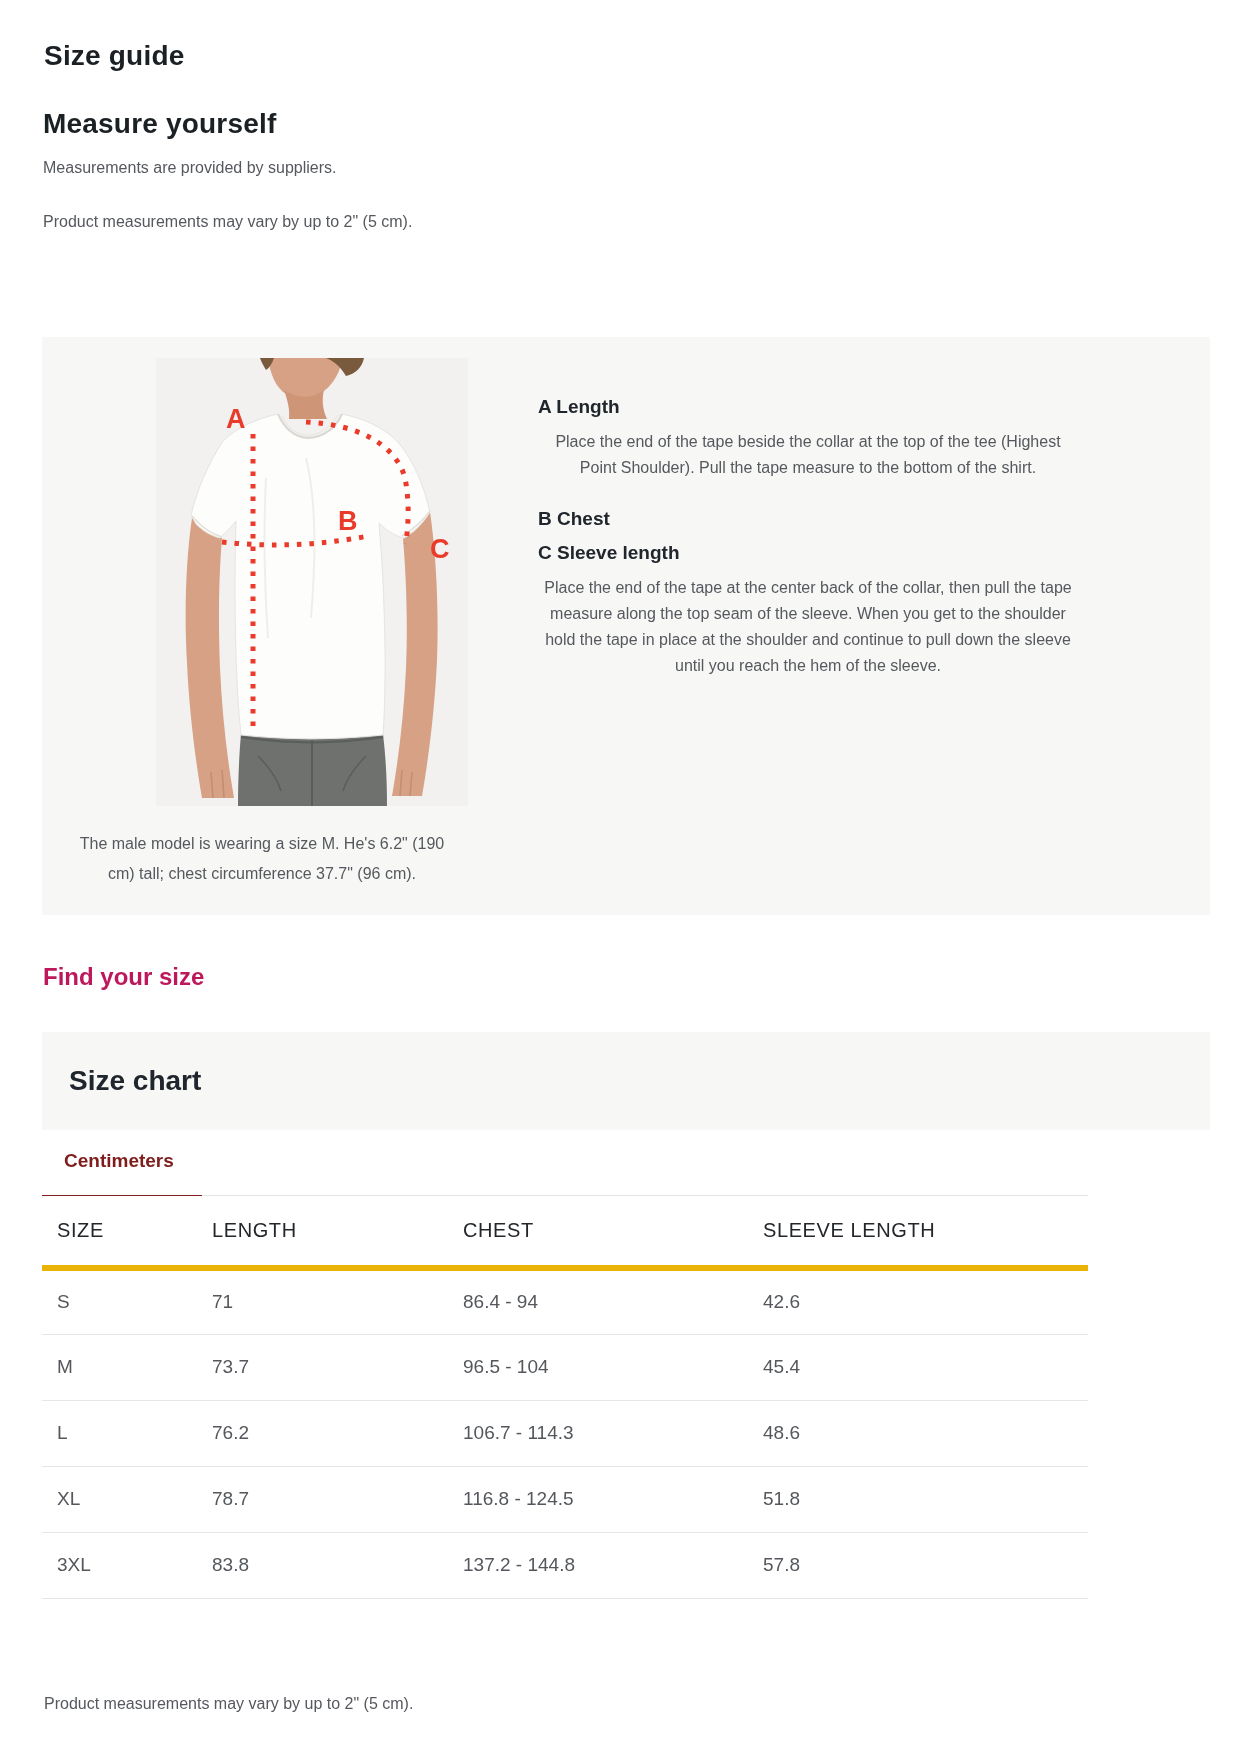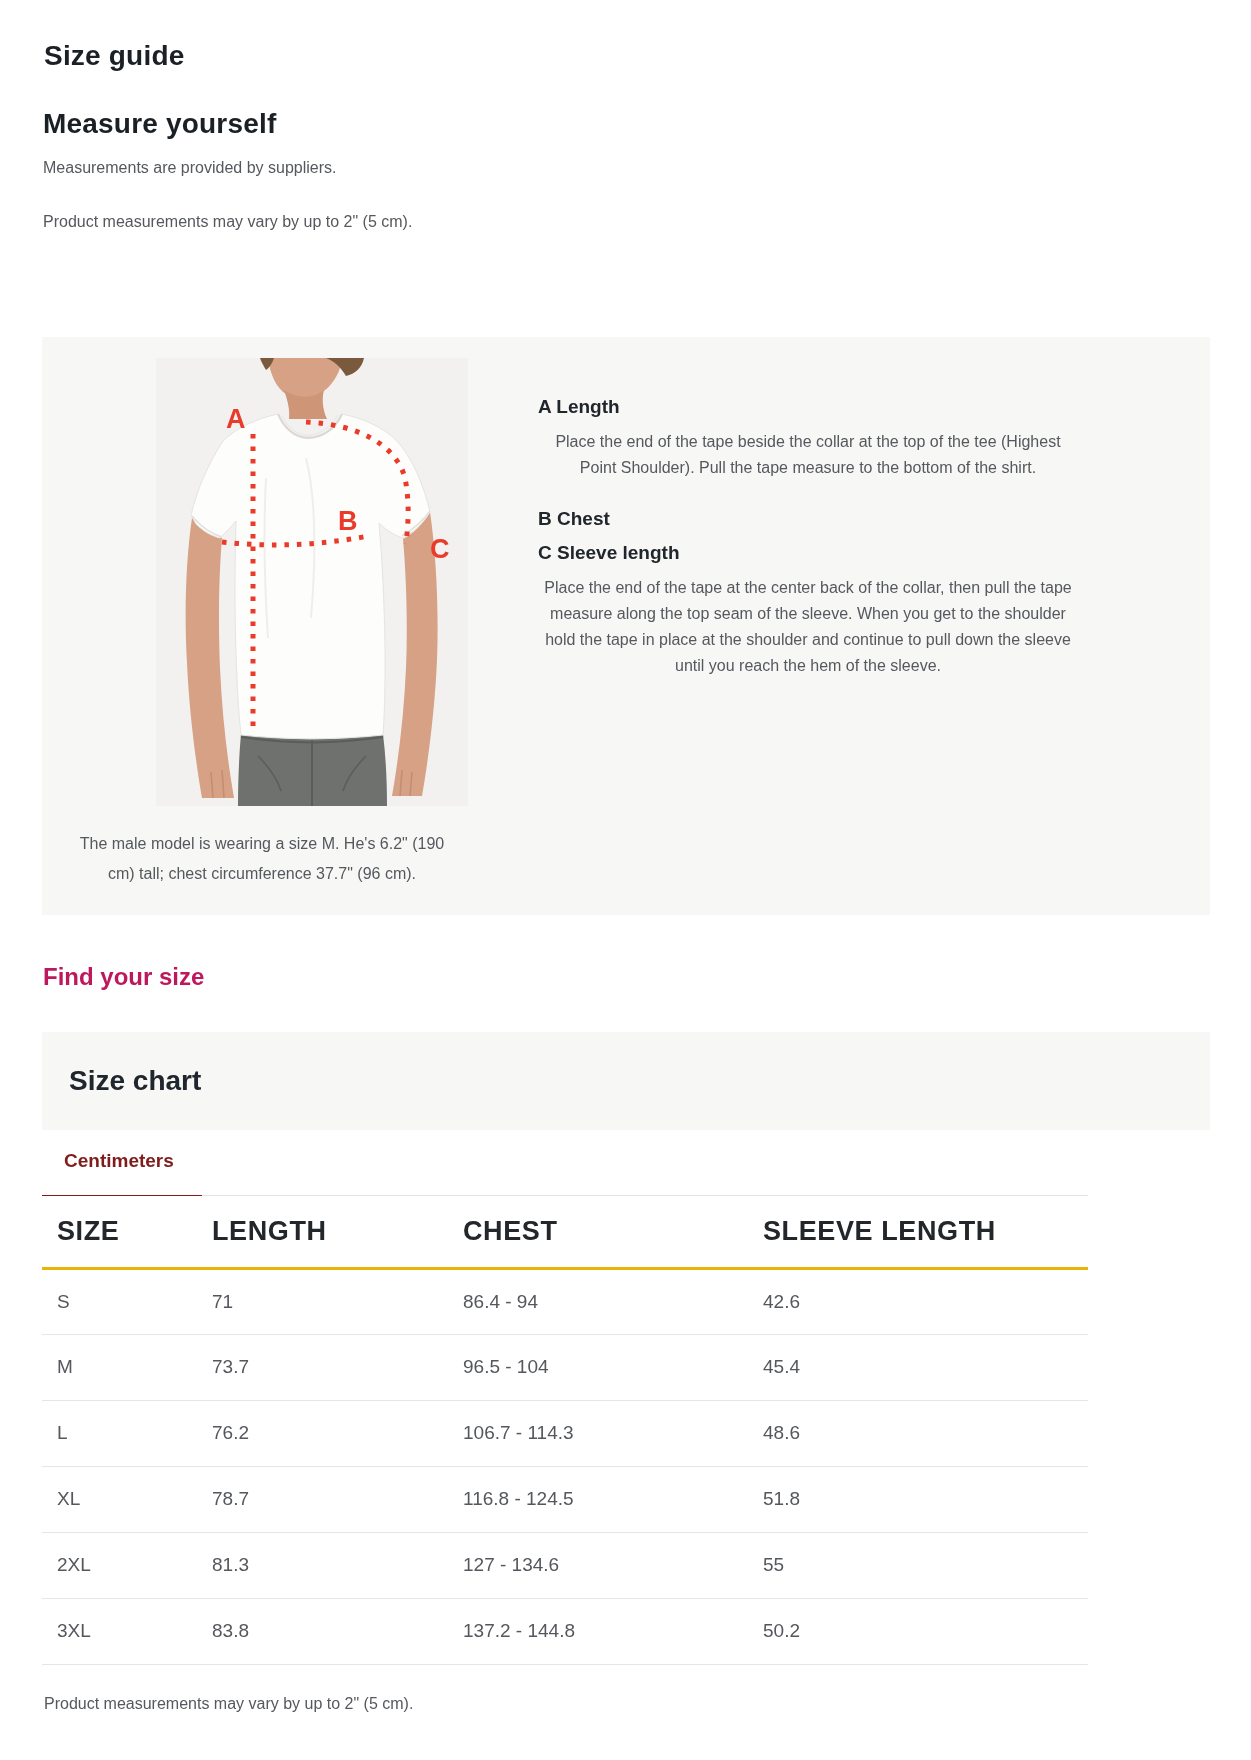--- a/index.html
+++ b/index.html
@@ -51,22 +51,22 @@
   table.size-table {
     position:absolute; left:42px; top:1196px; width:1046px;
     border-collapse:collapse; table-layout:fixed;
   }
   .size-table col:nth-child(1){ width:155px; }
   .size-table col:nth-child(2){ width:251px; }
   .size-table col:nth-child(3){ width:300px; }
   .size-table col:nth-child(4){ width:340px; }
   .size-table th {
     height:72px; text-align:left; vertical-align:middle; padding-left:15px;
-    font-size:27px; font-weight:700; letter-spacing:.6px; color:#23272b;
-    border-bottom:3px solid #eab308;
+    font-size:20px; font-weight:400; letter-spacing:.6px; color:#23272b;
+    border-bottom:6px solid #eab308;
   }
   .size-table td {
     height:66px; vertical-align:middle; padding-left:15px;
     font-size:19px; color:#54575c; border-bottom:1px solid #e6e6e6;
   }
 
   .footnote { position:absolute; left:44px; top:1695px; font-size:16px; color:#55585d; }
 
   
   .dots { fill:none; stroke:#ea3b2a; stroke-width:5; stroke-dasharray:4.5 8; }
@@ -175,29 +175,23 @@
           <td>106.7 - 114.3</td>
           <td>48.6</td>
         </tr>
         <tr>
           <td>XL</td>
           <td>78.7</td>
           <td>116.8 - 124.5</td>
           <td>51.8</td>
         </tr>
         <tr>
-          <td>2XL</td>
-          <td>81.3</td>
-          <td>127 - 134.6</td>
-          <td>55</td>
-        </tr>
-        <tr>
           <td>3XL</td>
           <td>83.8</td>
           <td>137.2 - 144.8</td>
-          <td>50.2</td>
+          <td>57.8</td>
         </tr>
       </tbody>
   </table>
 
   <p class="footnote">Product measurements may vary by up to 2" (5 cm).</p>
 
 </div>
 
 </body></html>

